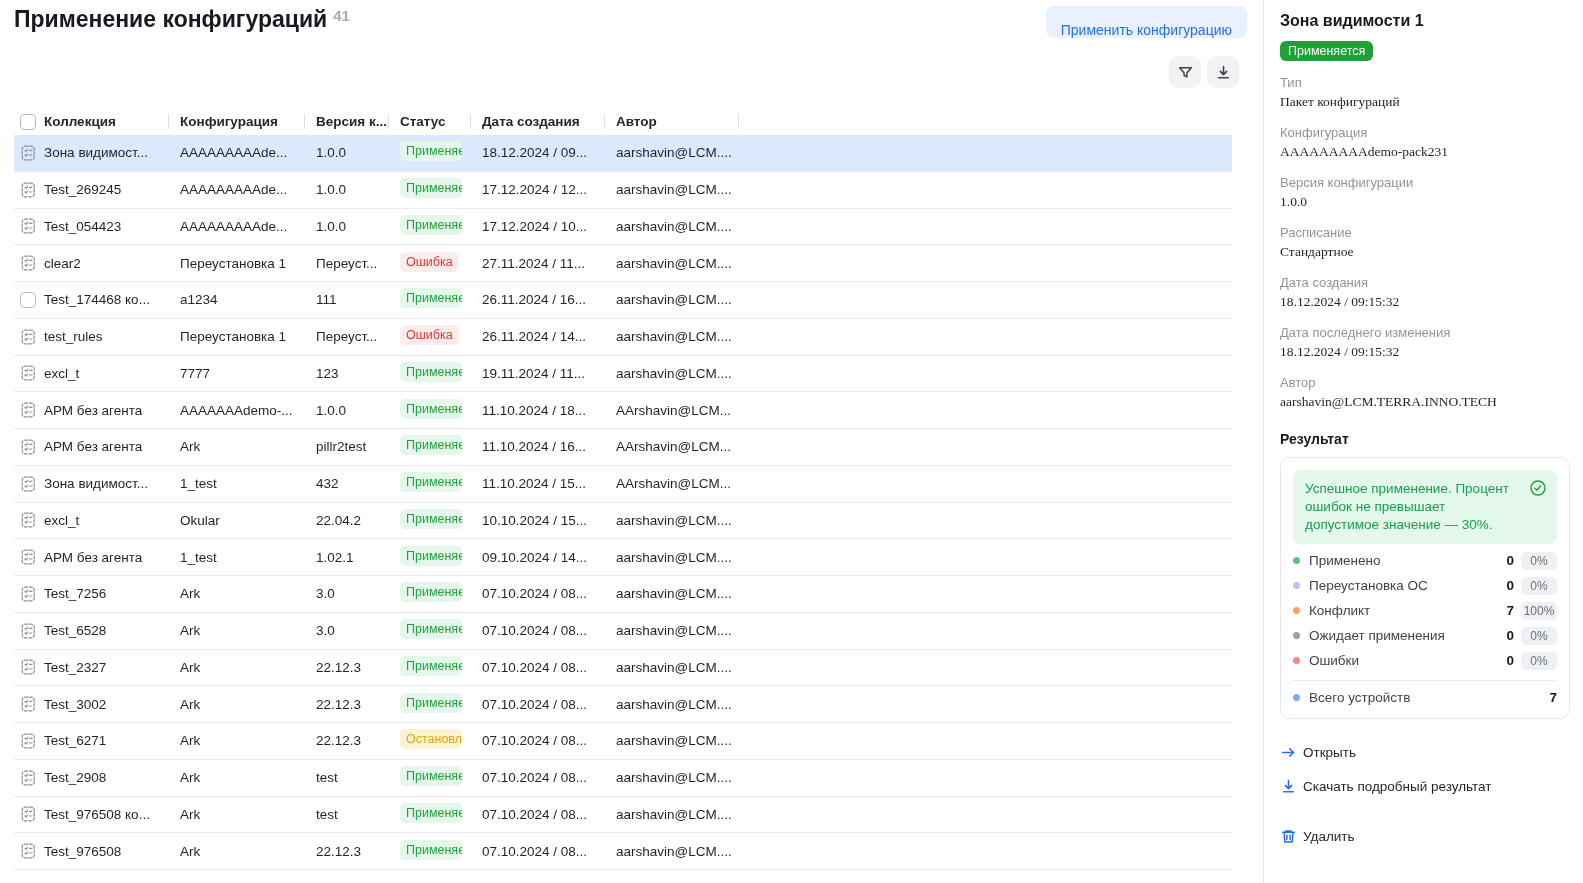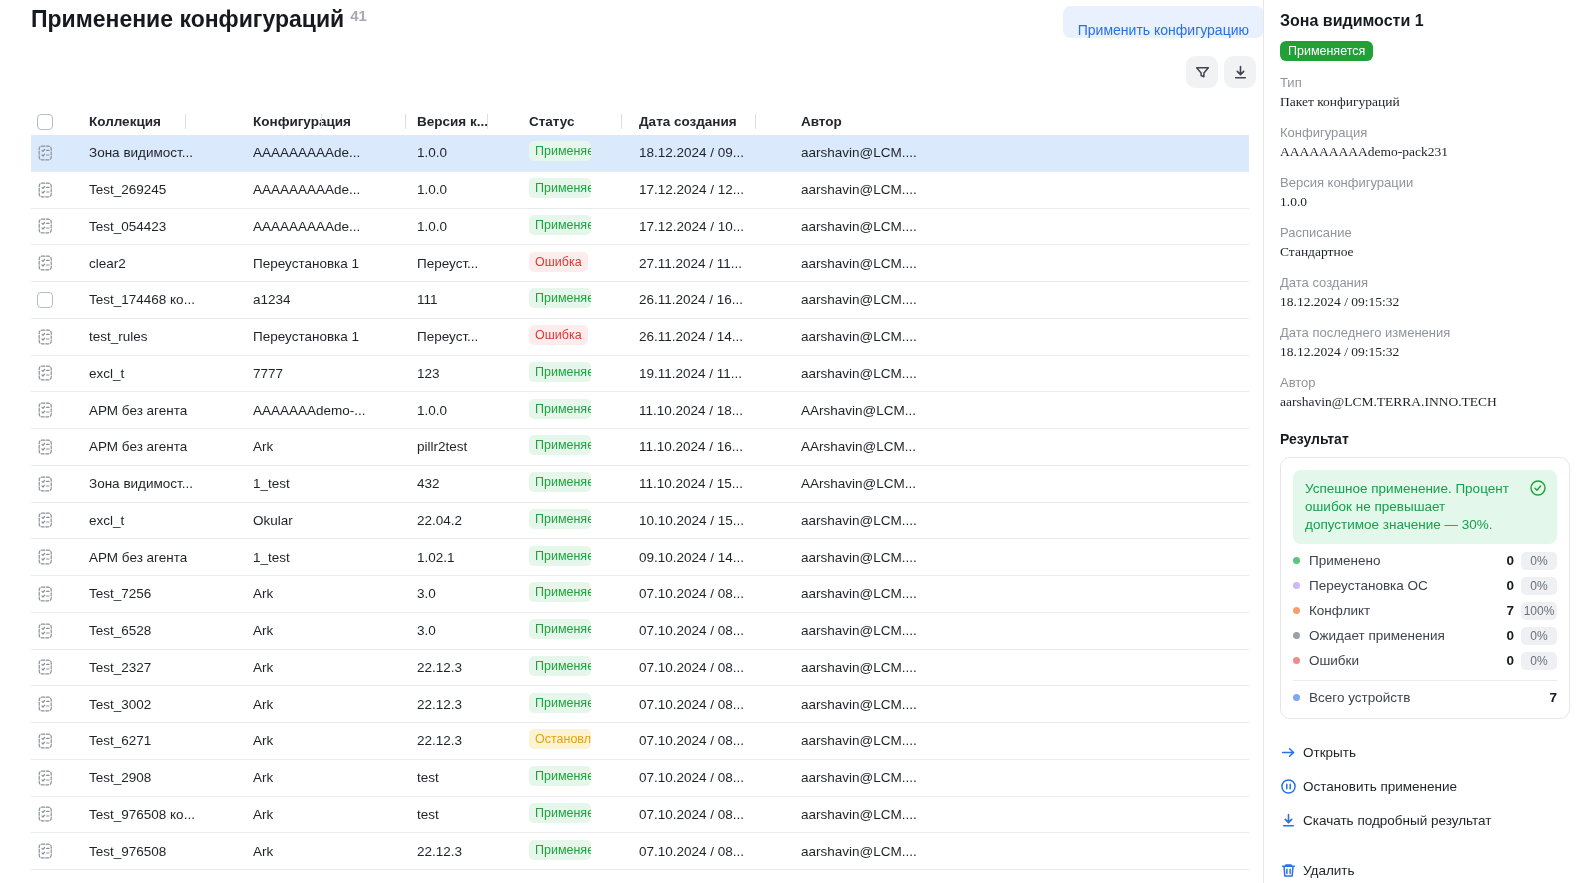--- a/index.html
+++ b/index.html
@@ -1,33 +1,33 @@
 <!DOCTYPE html>
 <html><head>
 <meta charset="utf-8">
 <style>
   * { margin:0; padding:0; box-sizing:border-box; }
   html,body { width:1583px; height:883px; background:#fff; overflow:hidden;
     font-family:"Liberation Sans", sans-serif; color:#1e2329; }
   body { position:relative; }
 
   
-  .main { position:absolute; left:0; top:0; width:1263px; height:883px;margin-left:17px; }
+  .main { position:absolute; left:0; top:0; width:1263px; height:883px; }
   .page-title { position:absolute; left:14px; top:6px; font-size:23px; font-weight:700; color:#16191f; }
   .page-count { font-size:15px; font-weight:700; color:#a6abb3; position:relative; top:-6px; margin-left:6px; }
   .apply-btn { position:absolute; right:16px; top:6px; height:30px; padding:16px 15px; border:none;
     background:#e8f1fd; color:#2970e6; border-radius:8px; font-size:14px; font-family:inherit; cursor:pointer; }
   .iconbar { position:absolute; right:24px; top:56px; display:flex; gap:6px; }
   .iconbtn { width:32px; height:32px; border-radius:9px; background:#f1f2f4; border:none; cursor:pointer;
     display:flex; align-items:center; justify-content:center; color:#40454d; }
 
   
   .table { position:absolute; left:14px; top:108px; width:1218px; }
   .grid-cols { display:grid; grid-template-columns:24px 136px 136px 84px 82px 134px 122px 1fr;
-    padding-left:6px; align-items:center;gap:28px; }
+    padding-left:6px; align-items:center; }
   .thead { position:relative; height:27px; font-weight:700; font-size:13.5px; color:#23262c; }
   .vdiv { position:absolute; top:6px; width:1px; height:15px; background:#dcdee3; }
   .cbx { width:16px; height:16px; border:1.5px solid #b7bcc4; border-radius:4px; background:#fff; display:inline-block; }
   .row { height:36.75px; border-bottom:1px solid #e9eaec; font-size:13.5px; cursor:default; }
   .row.selected { background:#dbe9fc; }
   .cell { white-space:nowrap; overflow:hidden; padding-right:10px; }
   .lead { display:flex; align-items:center; }
   .rowicon { color:#8a9099; display:flex; }
   .chip { display:inline-block; max-width:62px; overflow:hidden; white-space:nowrap;
     font-size:12.5px; padding:3px 6px; border-radius:5px; }
@@ -560,29 +560,20 @@
   <div class="actions" id="actions-box">
   <div class="action">
     <span class="ai">
           <svg width="17" height="17" viewBox="0 0 16 16" fill="none" stroke="currentColor" stroke-width="1.5" stroke-linecap="round" stroke-linejoin="round">
             <path d="M2.5 8h10M9 4.5L12.8 8 9 11.5"></path>
           </svg>
         </span>
     <span>Открыть</span>
   </div>
 
-  <div class="action">
-    <span class="ai">
-          <svg width="17" height="17" viewBox="0 0 16 16" fill="none" stroke="currentColor" stroke-width="1.4" stroke-linecap="round">
-            <circle cx="8" cy="8" r="6.2"></circle>
-            <path d="M6.4 5.8v4.4M9.6 5.8v4.4"></path>
-          </svg>
-        </span>
-    <span>Остановить применение</span>
-  </div>
 
   <div class="action">
     <span class="ai">
           <svg width="17" height="17" viewBox="0 0 16 16" fill="none" stroke="currentColor" stroke-width="1.5" stroke-linecap="round" stroke-linejoin="round">
             <path d="M8 2.5v7M5 7l3 3 3-3M3.5 13h9"></path>
           </svg>
         </span>
     <span>Скачать подробный результат</span>
   </div>
 </div>

